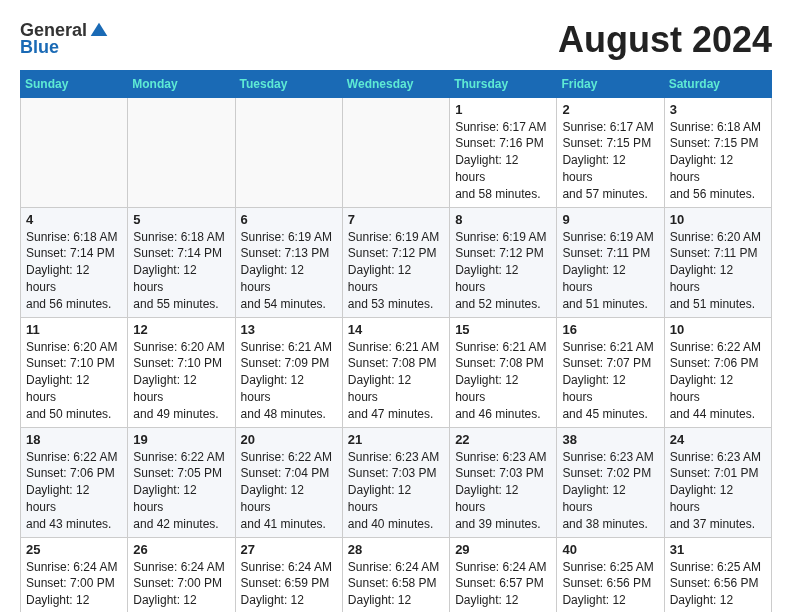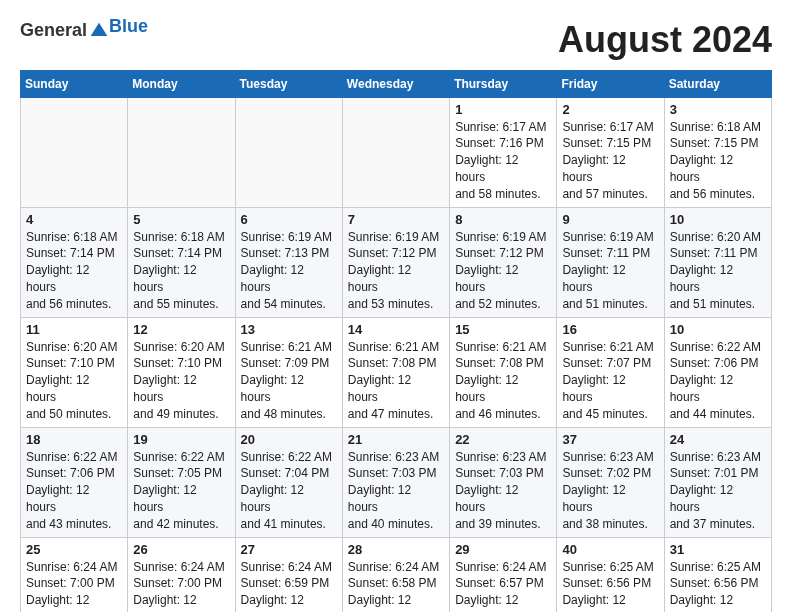--- a/index.html
+++ b/index.html
@@ -11,21 +11,21 @@
       padding: 20px;
     }
     .header {
       display: flex;
       justify-content: space-between;
       align-items: flex-start;
       margin-bottom: 10px;
     }
     .logo {
       display: flex;
-      flex-direction: row;
+      flex-direction: column;
     }
     .logo-top {
       display: flex;
       align-items: center;
     }
     .logo-text-general {
       font-size: 18px;
       font-weight: bold;
       color: #333;
     }
@@ -53,21 +53,21 @@
       font-size: 16px;
       color: #444;
     }
     table {
       width: 100%;
       border-collapse: collapse;
       table-layout: fixed;
     }
     thead tr th {
       background: #1a6ab5;
-      color: #ffffff;
+      color: #5eead4;
       font-size: 12px;
       font-weight: bold;
       padding: 6px 4px;
       text-align: left;
       border: 1px solid #1a6ab5;
     }
     tbody tr td {
       border: 1px solid #ccc;
       vertical-align: top;
       padding: 4px 5px;
@@ -284,21 +284,21 @@
 and 40 minutes.</div>
         </td>
         <td>
           <div class="day-number">22</div>
           <div class="day-info" style="white-space: pre-line;">Sunrise: 6:23 AM
 Sunset: 7:03 PM
 Daylight: 12 hours
 and 39 minutes.</div>
         </td>
         <td>
-          <div class="day-number">37</div>
+          <div class="day-number">38</div>
           <div class="day-info" style="white-space: pre-line;">Sunrise: 6:23 AM
 Sunset: 7:02 PM
 Daylight: 12 hours
 and 38 minutes.</div>
         </td>
         <td>
           <div class="day-number">24</div>
           <div class="day-info" style="white-space: pre-line;">Sunrise: 6:23 AM
 Sunset: 7:01 PM
 Daylight: 12 hours

